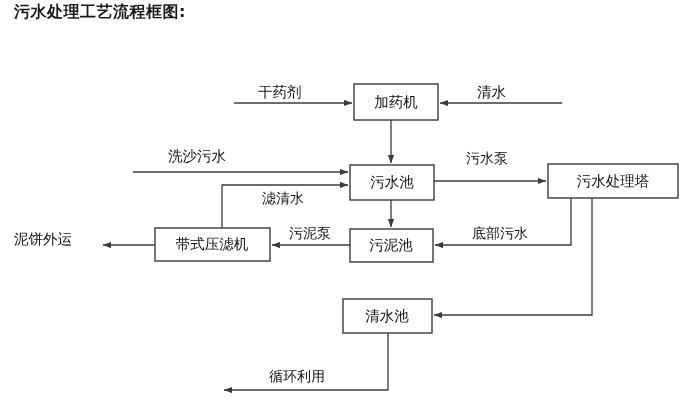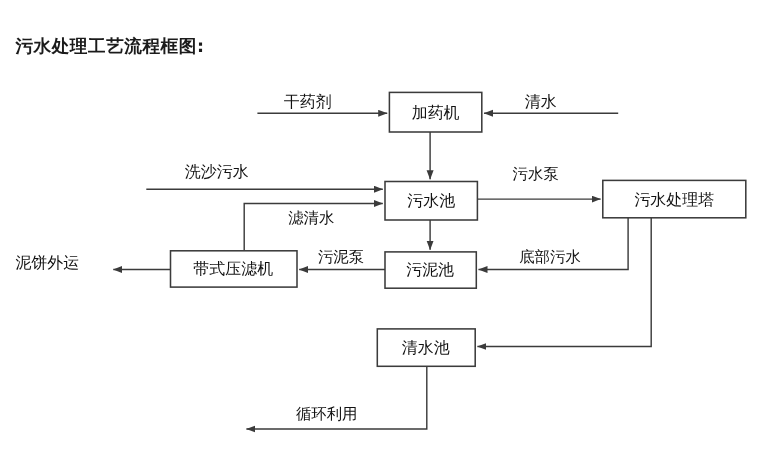--- a/index.html
+++ b/index.html
@@ -16,21 +16,21 @@
   }
   #page {
     position: relative;
     width: 700px;
     height: 420px;
     background: #ffffff;
   }
   #diagram-title {
     position: absolute;
     left: 14px;
-    top: 32px;
+    top: 2px;
     font-size: 16px;
     font-weight: bold;
     letter-spacing: 0.5px;
     color: #1b1b1b;
     white-space: nowrap;
   }
   svg#flow {
     position: absolute;
     left: 0;
     top: 0;

